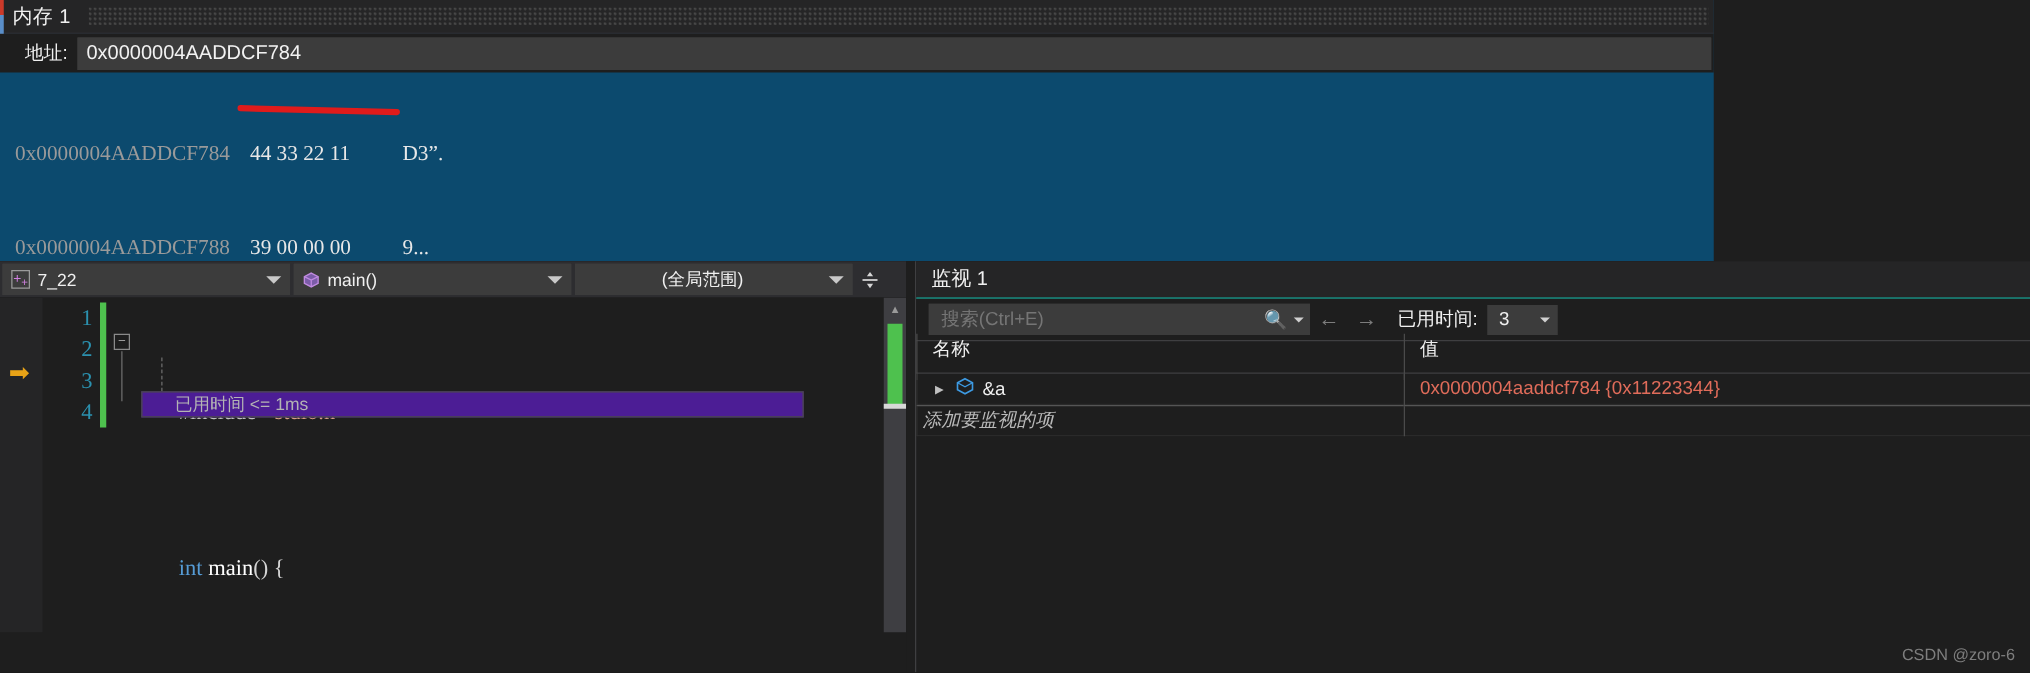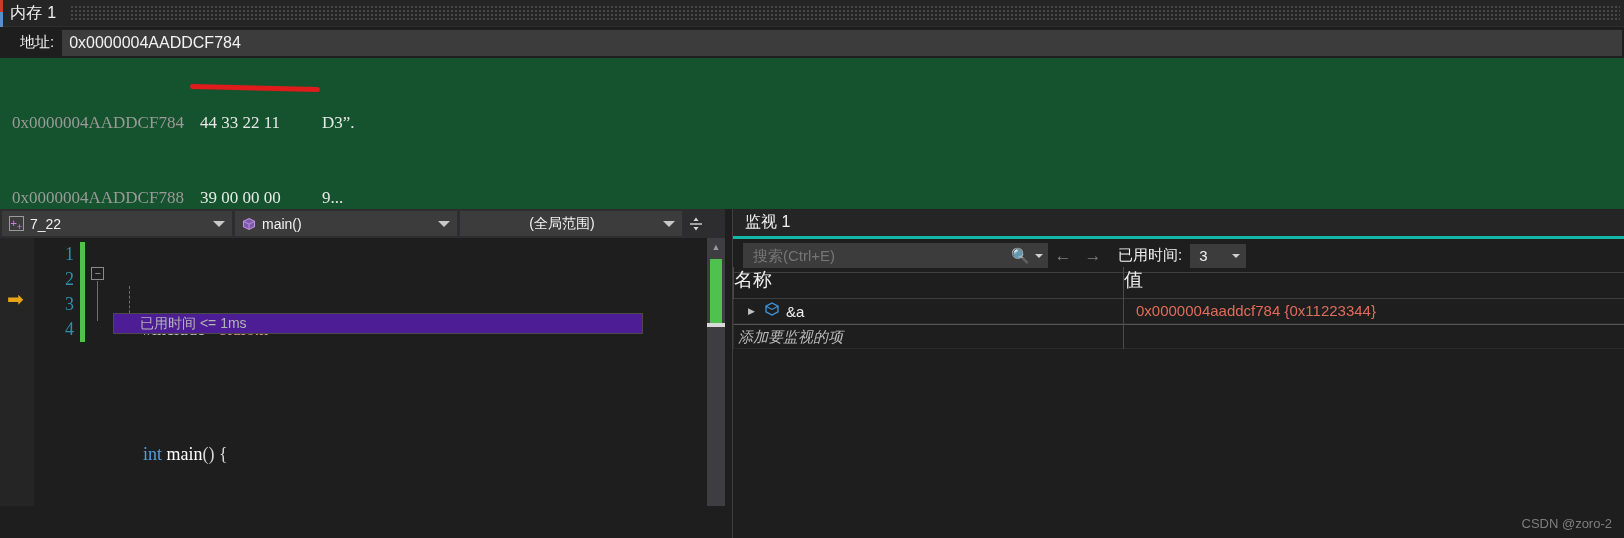--- a/index.html
+++ b/index.html
@@ -14,22 +14,22 @@
     height: 538px;
     background: #1e1e1e;
     overflow: hidden;
     color: #f1f1f1;
   }
 
   
   #memory-panel {
     position: absolute;
     left: 0; top: 0;
-    width: 1624px; height: 209px;
-    background: #14532d;
+    width: 1371px; height: 209px;
+    background: #0c4a6e;
   }
   #memory-titlebar {
     position: relative;
     height: 27px;
     background: #252526;
     border-bottom: 1px solid #2d2d30;
     display: flex;
     align-items: center;
   }
   #memory-title {
@@ -336,21 +336,21 @@
     width: 892px; height: 329px;
     background: #1e1e1e;
     border-left: 1px solid #3f3f41;
   }
   #watch-titlebar {
     height: 30px;
     background: #252526;
     display: flex;
     align-items: center;
     padding-left: 12px;
-    border-bottom: 3px solid #14b8a6;
+    border-bottom: 1px solid #14b8a6;
   }
   #watch-title { font-size: 16px; color: #f0f0f0; }
   #watch-toolbar {
     height: 33px;
     display: flex;
     align-items: center;
     gap: 0px;
     padding: 0 8px 0 10px;
     background: #1e1e1e;
   }
@@ -410,23 +410,23 @@
   }
   #watch-grid { background: #1e1e1e; }
   #watch-header {
     display: flex;
     height: 27px;
     border-top: 1px solid #3f3f41;
     border-bottom: 1px solid #3f3f41;
     align-items: center;
   }
   .wh-cell {
-    font-size: 19px;
+    font-size: 15px;
     color: #f0f0f0;
-    padding-left: 0;
+    padding-left: 12px;
     height: 37px;
     line-height: 26px;
   }
   .wh-name { width: 390px; border-left: 1px solid #4a4a4a; }
   .wh-value{ flex: 1; border-left: 1px solid #4a4a4a; }
   .watch-row {
     display: flex;
     height: 25px;
     align-items: center;
     border-bottom: 1px solid #2a2a2a;
@@ -659,16 +659,16 @@
           </div>
           <div class="wr-value">0x0000004aaddcf784 {0x11223344}</div>
         </div>
 
         <div id="watch-add-row">
           <div id="watch-add-name">添加要监视的项</div>
           <div id="watch-add-value"></div>
         </div>
       </div>
 
-      <div id="watermark">CSDN @zoro-2</div>
+      <div id="watermark">CSDN @zoro-6</div>
     </div>
   </div>
 </div>
 
 </body></html>

